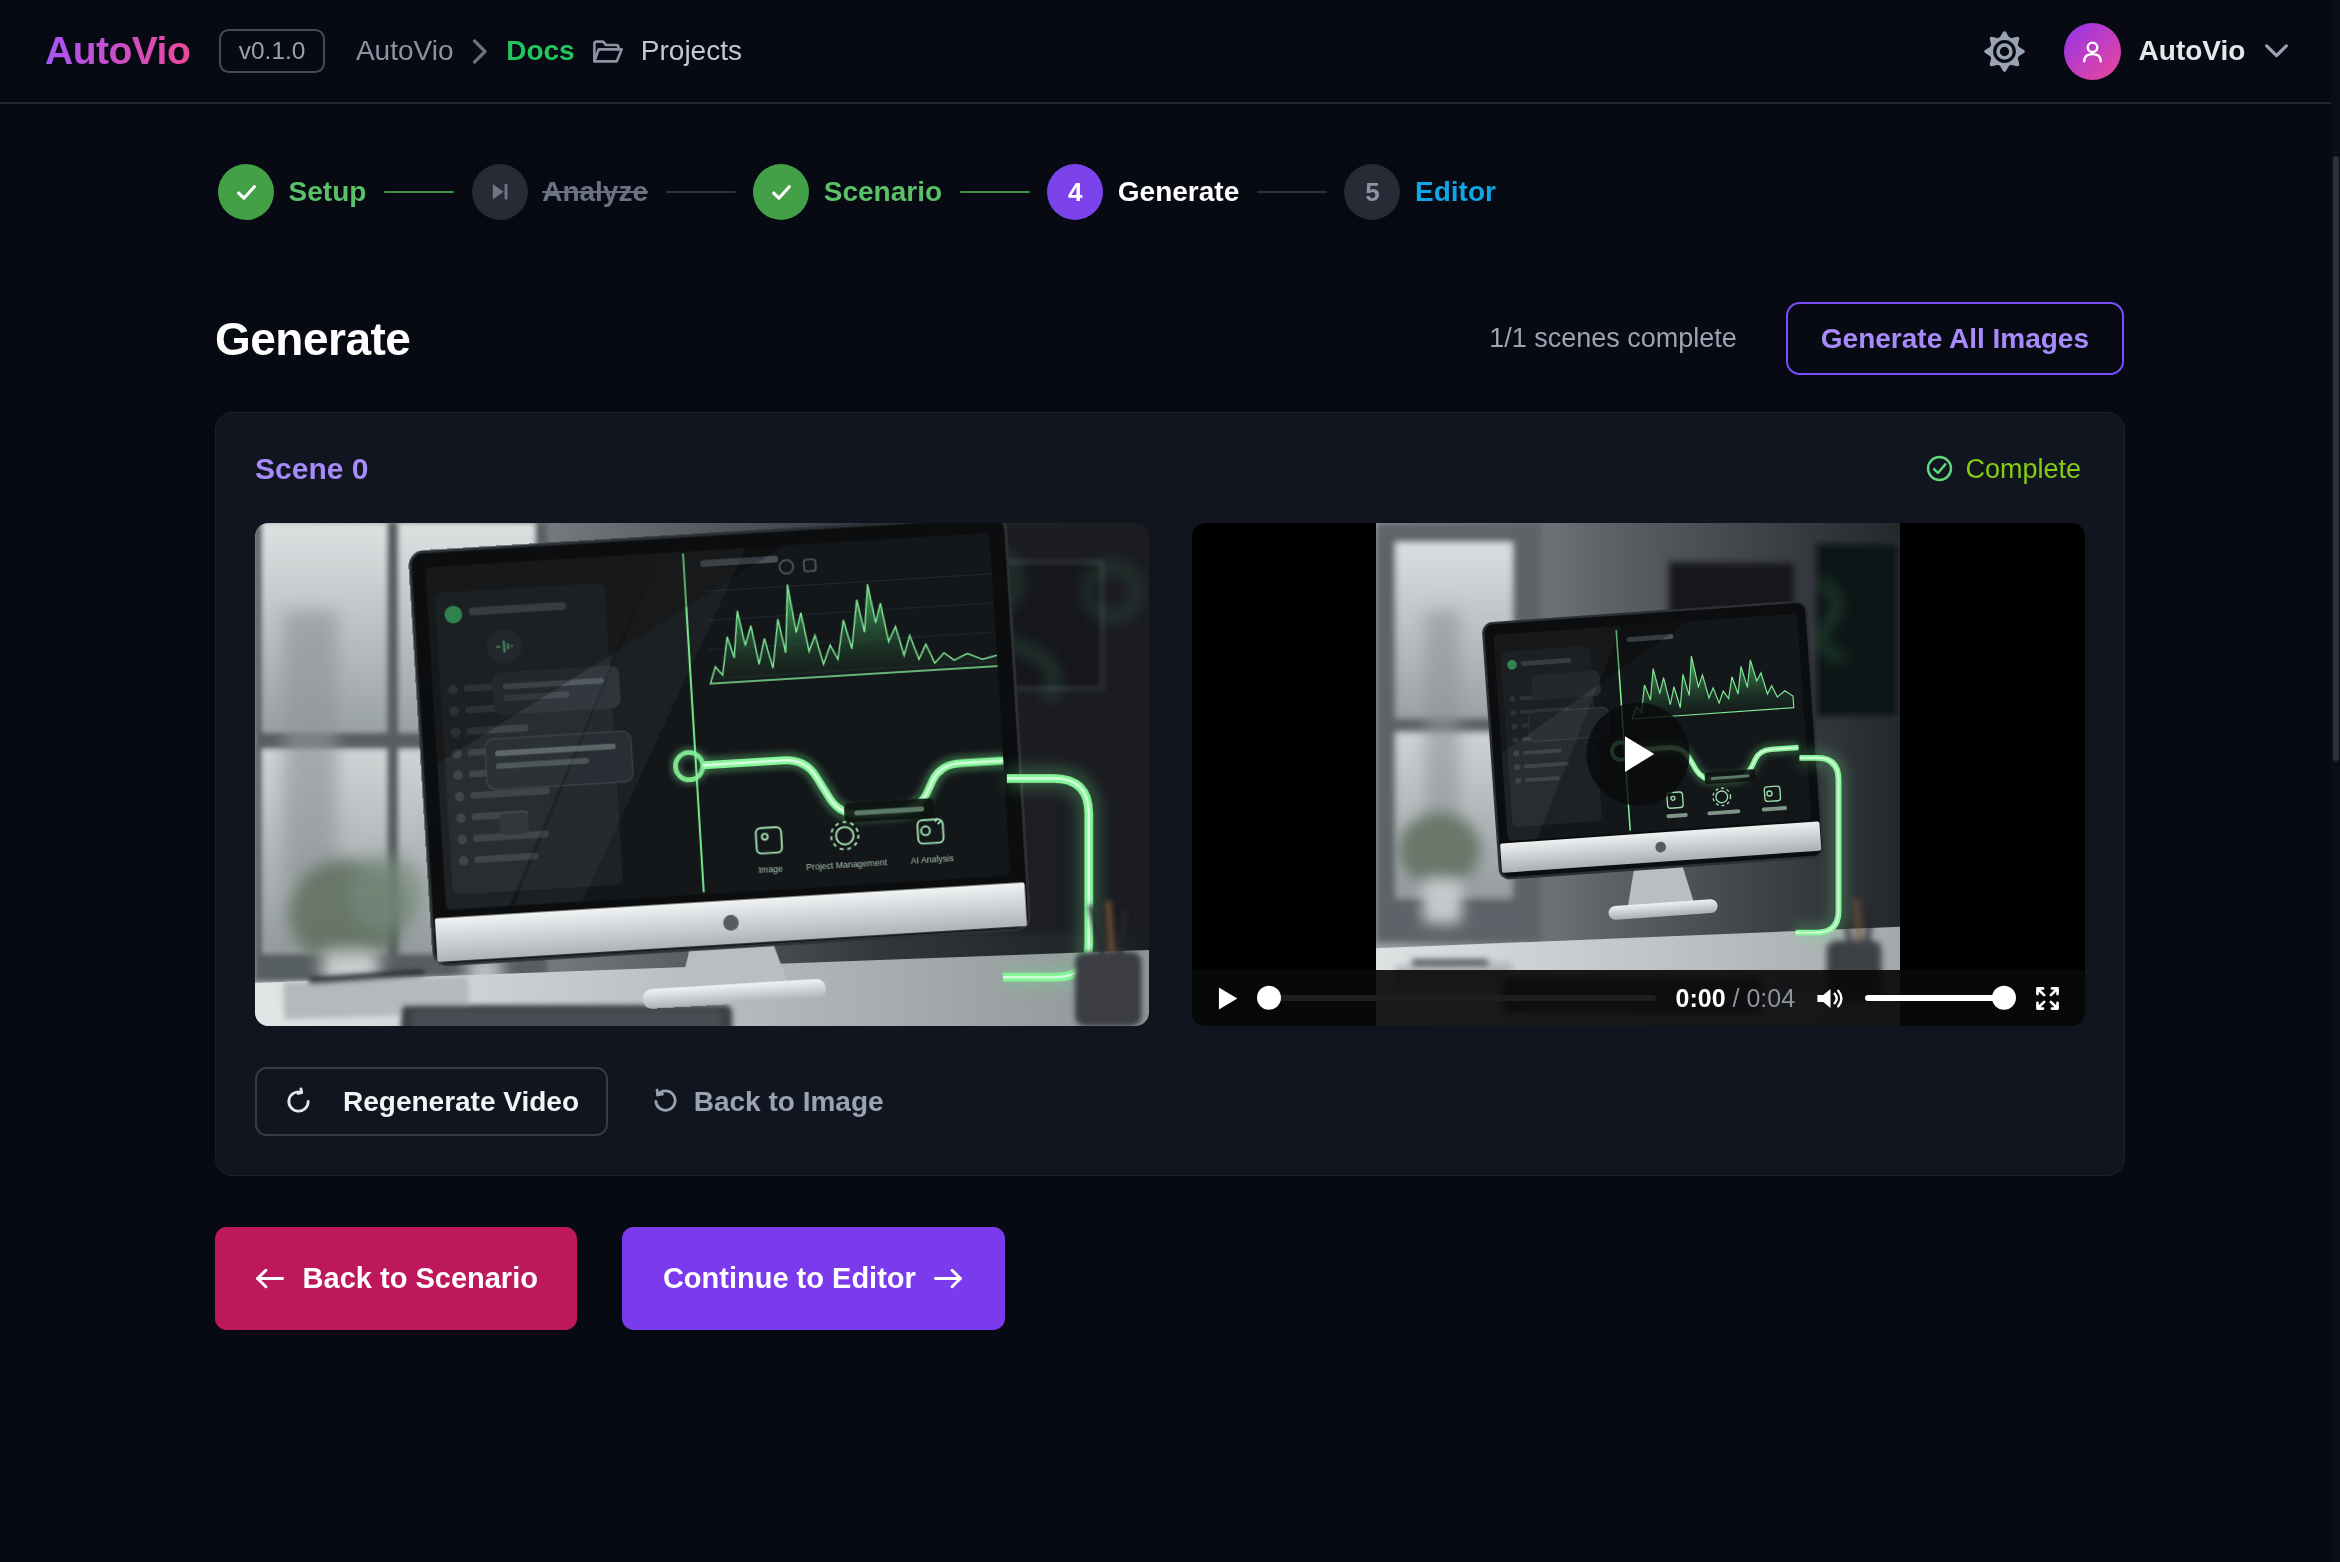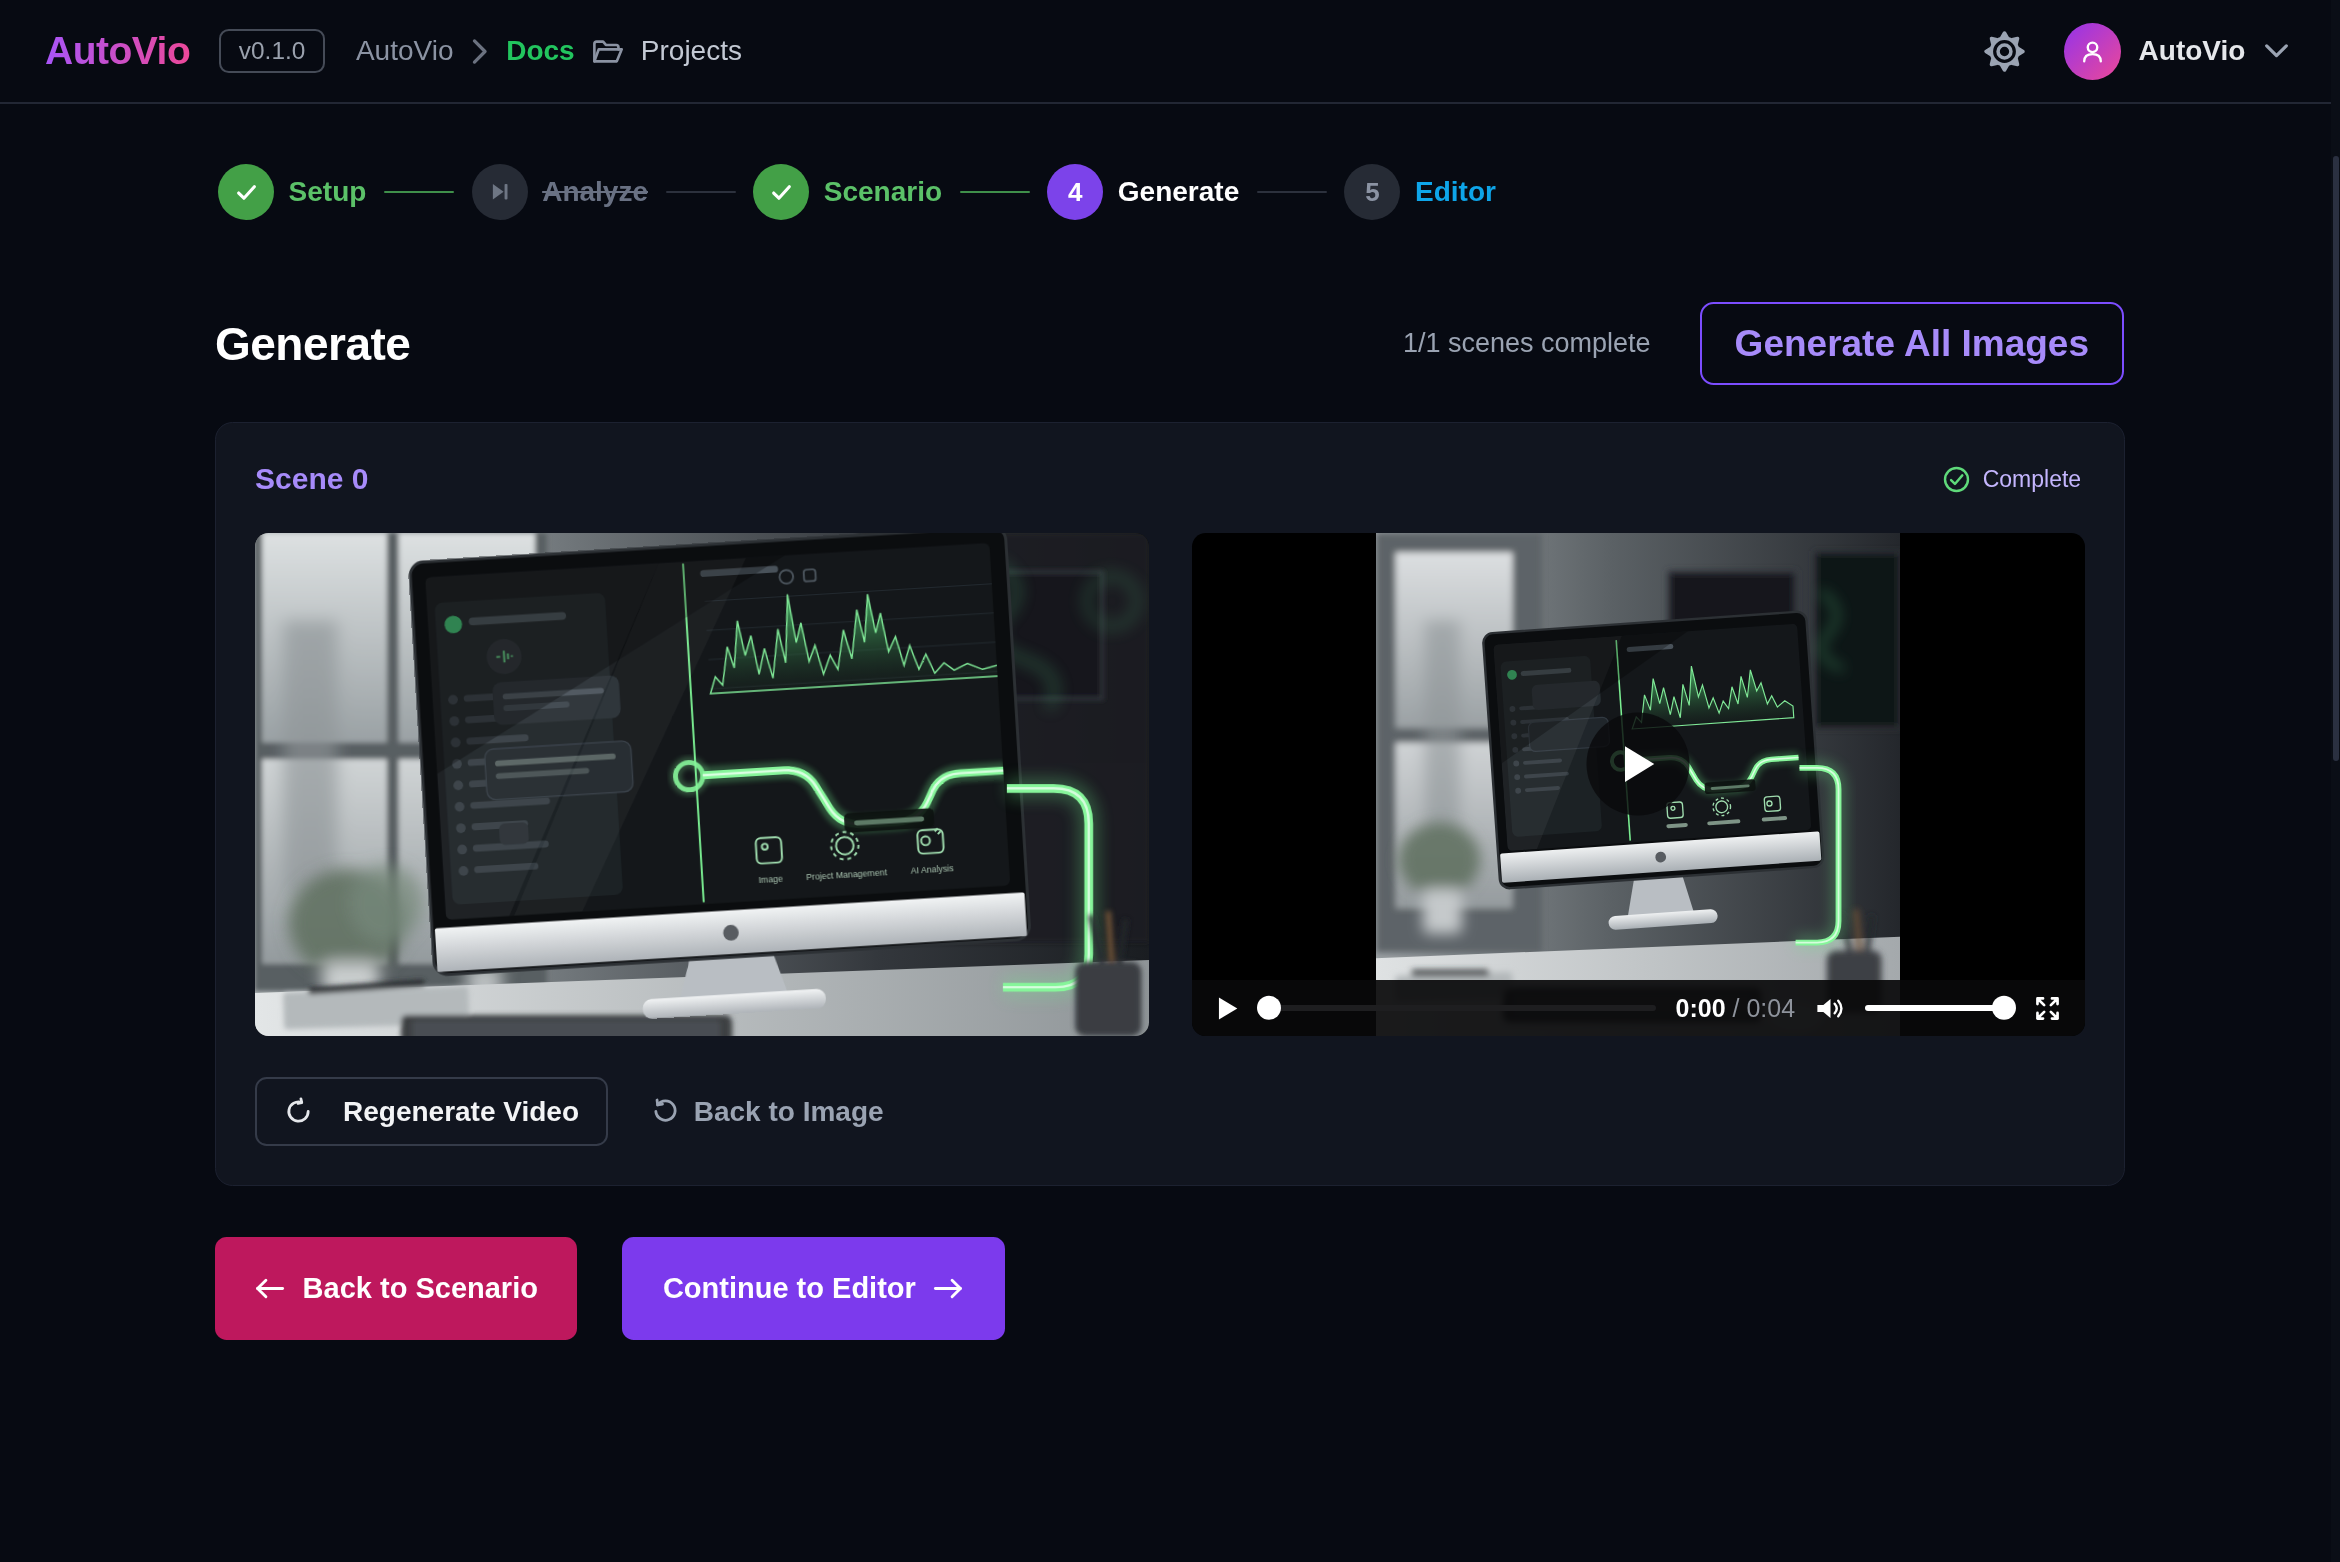--- a/index.html
+++ b/index.html
@@ -59,33 +59,33 @@
   .connector.green { background:#3f8f4a; }
   .connector.gray  { background:#2c313d; }
 
   
   .title-row { display:flex; align-items:center; margin:82px 217px 0 215px; }
   .page-title { font-size:46px; font-weight:800; color:#ffffff; letter-spacing:-0.5px; }
   .title-spacer { flex:1; }
   .scenes-status { font-size:27px; color:#9aa3b2; margin-right:49px; }
   .generate-all-btn {
     background:transparent; border:2px solid #7c4dff; border-radius:13.7px;
-    color:#a78bfa; font-size:37px; font-weight:600; padding:18.5px 33px;
+    color:#a78bfa; font-size:28px; font-weight:600; padding:18.5px 33px;
     font-family:inherit; cursor:pointer;
   }
 
   
   .scene-card {
     margin:37px 215px 0; width:1910px; border-radius:17.6px;
     background:#11151f; border:1px solid #1c2130; padding:39px;
   }
   .scene-head { display:flex; align-items:center; }
   .scene-title { font-size:30px; font-weight:700; color:#a78bfa; }
   .scene-head-spacer { flex:1; }
-  .scene-status { display:flex; align-items:center; gap:11.7px; color:#c4b5fd; font-size:23px; margin-right:3.9px; }
+  .scene-status { display:flex; align-items:flex-start; gap:11.7px; color:#84cc16; font-size:27px; margin-right:3.9px; }
 
   .media-row { display:flex; gap:43px; margin-top:37px; }
   .media-panel {
     width:894px; height:503px; border-radius:13.7px; overflow:hidden;
     position:relative; background:#000;
   }
   .scene-svg { width:100%; height:100%; display:block; }
   .video-content {
     position:absolute; top:0; bottom:0; left:50%; width:524px;
     transform:translateX(-50%);

